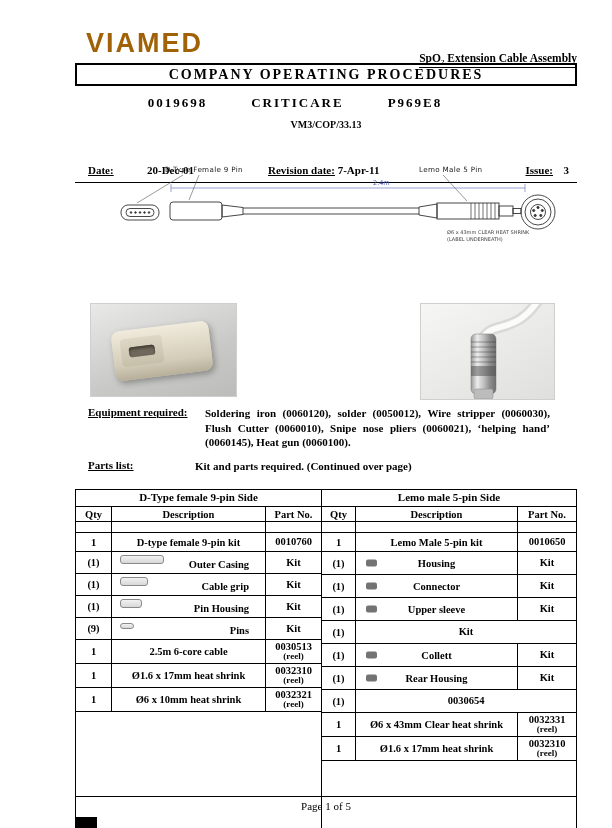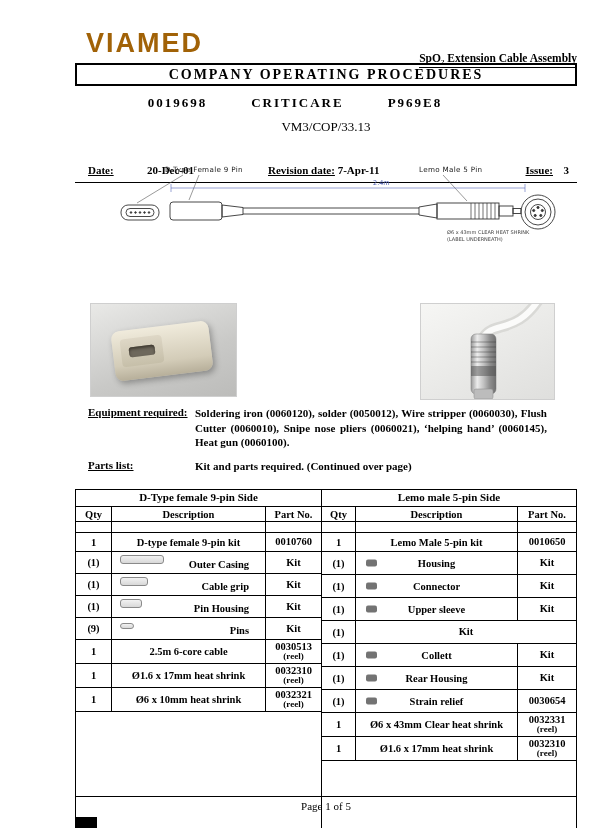--- a/index.html
+++ b/index.html
@@ -10,21 +10,21 @@
   .logo{position:absolute;left:86px;top:28px;font-family:"Liberation Sans",sans-serif;
         font-size:27px;font-weight:800;letter-spacing:2px;color:#a16207;}
   .assembly-title{position:absolute;right:35px;top:52px;font-size:11.5px;font-weight:bold;
         border-bottom:1.5px solid #000;padding-bottom:3px;}
   .title-box{position:absolute;left:75px;top:63px;width:502px;height:23px;
         border:2px solid #000;box-sizing:border-box;text-align:center;line-height:20px;
         font-size:14px;font-weight:bold;letter-spacing:2px;}
   .refs{position:absolute;left:75px;top:95px;width:440px;display:flex;
         justify-content:center;gap:44px;font-size:13px;font-weight:bold;letter-spacing:2px;}
   .doc-code{position:absolute;left:75px;top:119px;width:502px;text-align:center;
-        font-size:13px;font-weight:normal;}
+        font-size:10px;font-weight:bold;}
   .date-row{position:absolute;left:75px;top:139px;width:502px;height:20px;
         border-bottom:1.5px solid #000;box-sizing:border-box;font-size:11px;font-weight:bold;margin-top:24px;}
   .date-row span{position:absolute;top:1px;}
   .lbl{text-decoration:underline;text-underline-offset:1px;}
   .pos-date{left:13px;}
   .pos-dateval{left:72px;}
   .pos-rev{left:193px;}
   .pos-rev span{position:static;}
   .pos-issue{right:24px;}
   .pos-issueval{right:8px;}
@@ -44,21 +44,21 @@
         border-radius:8px;transform:rotate(-7deg);box-shadow:2px 3px 6px rgba(0,0,0,.3);}
   .dt-face{position:absolute;left:30px;top:33px;width:42px;height:28px;
         background:linear-gradient(180deg,#ded7c6,#c6bfa9);border-radius:4px;transform:rotate(-7deg);}
   .dt-slot{position:absolute;left:38px;top:42px;width:26px;height:10px;background:#6e685c;
         border-radius:3px;transform:rotate(-7deg);box-shadow:inset 0 2px 3px #3f3a31;}
   .photo-right{left:420px;top:303px;width:135px;height:97px;
         background:linear-gradient(150deg,#f6f6f4,#dfdfdd);}
 
   
   .textblock{position:absolute;left:88px;width:462px;display:flex;font-size:11px;font-weight:bold;}
-  .equipment{top:406px;}
+  .equipment{top:406px;gap:10px;}
   .partslist{top:459px;}
   .tb-label{width:107px;flex:none;}
   .tb-text{width:352px;text-align:justify;line-height:1.32;}
 
   
   .parts-table{position:absolute;left:75px;top:489px;width:502px;height:355px;
         border:1.5px solid #000;box-sizing:border-box;display:flex;
         font-size:10.5px;font-weight:bold;}
   .half{display:flex;flex-direction:column;box-sizing:border-box;}
   .half-left{width:246px;border-right:1.5px solid #000;}
@@ -391,24 +391,20 @@
           <span class="sketch-r"></span>
           <span>Rear Housing</span>
         </div>
         <div class="cell rpart part-col">
           <span>Kit</span>
         </div>
       </div>
 
       <div class="prow r23">
         <div class="cell rqty">(1)</div>
-        <div class="cell rdesc sk">
-          <span class="sketch-r"></span>
-          <span>Strain relief</span>
-        </div>
         <div class="cell rpart part-col">
           <span>0030654</span>
         </div>
       </div>
 
       <div class="prow r24">
         <div class="cell rqty">1</div>
         <div class="cell rdesc">Ø6 x 43mm Clear heat shrink</div>
         <div class="cell rpart part-col">
           <span>0032331</span>

